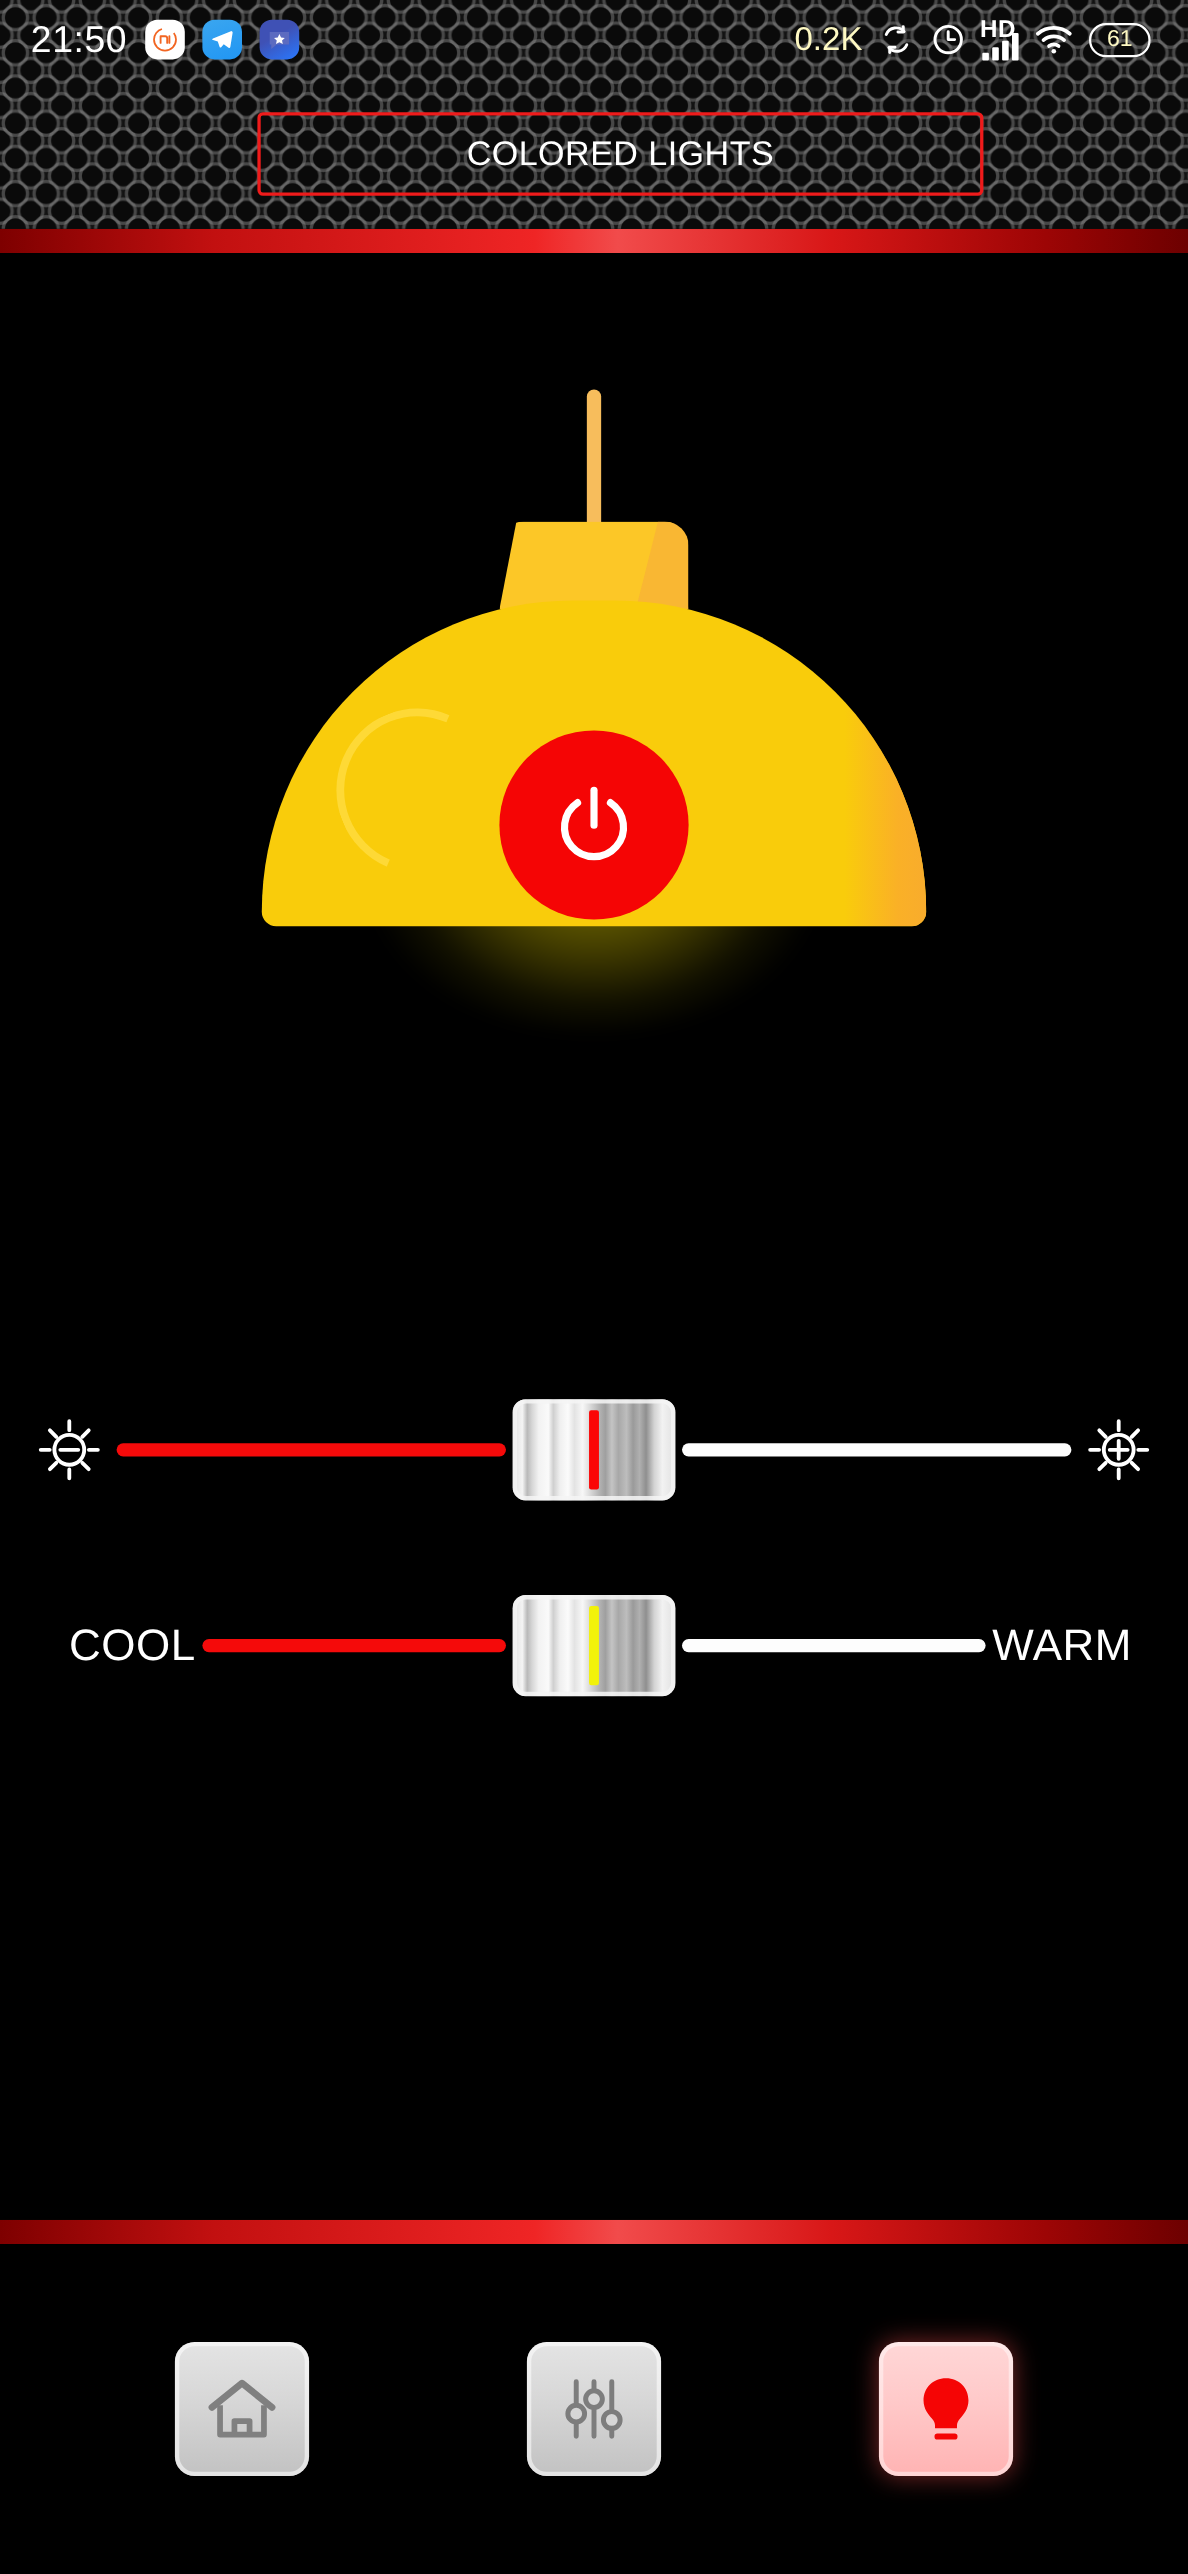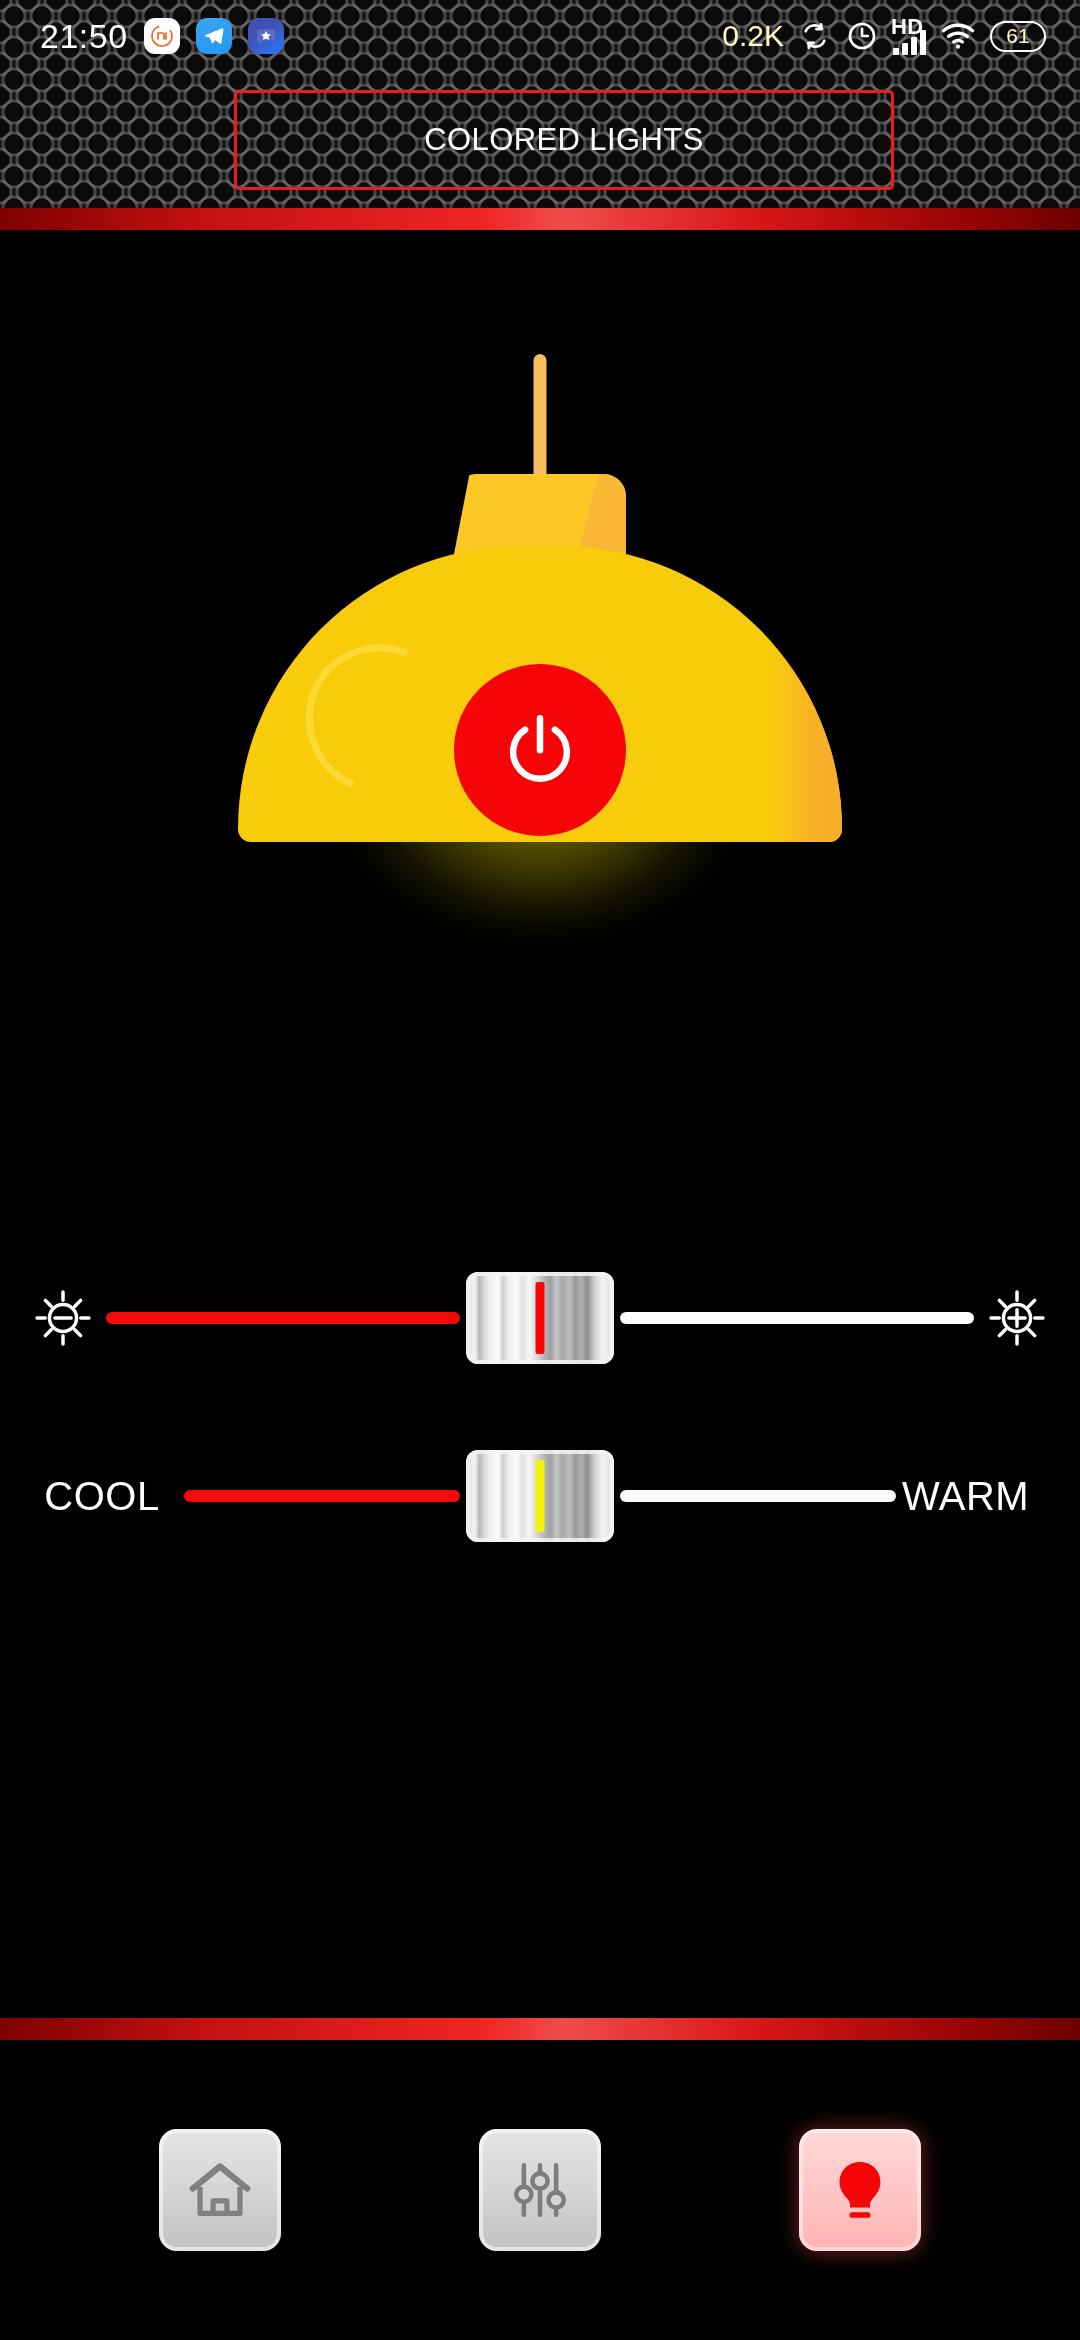--- a/index.html
+++ b/index.html
@@ -10,21 +10,21 @@
     color:#fff; overflow:hidden; position:relative;
   }
 
   
   #app{ position:absolute; inset:0; background:#000; display:flex; flex-direction:column; }
 
   
   .statusbar{
     position:relative; height:72px; flex:0 0 72px;
     display:flex; align-items:center; justify-content:space-between;
-    padding:0 34px 0 40px; z-index:5;
+    padding:0 34px 0 28px; z-index:5;
   }
   .sb-left{ display:flex; align-items:center; gap:16px; }
   .sb-clock{ font-size:34px; font-weight:400; letter-spacing:.5px; color:#fff; }
   .sb-notif{ width:36px; height:36px; border-radius:11px; display:flex; align-items:center; justify-content:center; }
   .notif-mi{ background:#fff; }
   .notif-tg{ background:linear-gradient(160deg,#3aa6f0,#2196f3); }
   .notif-chat{ background:linear-gradient(150deg,#3f51b5 40%,#2979ff); }
   .sb-right{ display:flex; align-items:center; gap:15px; }
   .sb-speed{ font-size:30px; font-weight:400; color:#fef9c3; letter-spacing:0; }
   .sb-ico{ display:flex; align-items:center; }
@@ -49,21 +49,21 @@
     display:flex; align-items:center; justify-content:center;
     background-color:#121212;
     background-image:
       radial-gradient(circle at 50% 50%, #0a0a0a 0 9px, rgba(150,150,150,.40) 10px 12px, transparent 13px),
       radial-gradient(circle at 50% 50%, #0a0a0a 0 9px, rgba(150,150,150,.40) 10px 12px, transparent 13px);
     background-size:28px 32px, 28px 32px;
     background-position:0 0, 14px 16px;
     z-index:1;
   }
   .seg{
-    position:relative; display:flex; width:660px; height:100px;
+    position:relative; display:flex; width:660px; height:76px;
     border:3px solid #ef1b1b; border-radius:5px; overflow:hidden;margin-left:48px;
   }
   .seg-btn{
     flex:1; display:flex; align-items:center; justify-content:center;
     font-size:31px; letter-spacing:.4px; color:#fff; background:transparent;
     font-family:"Liberation Sans", sans-serif;
   }
   .seg-btn.active{ background:#f60707; }
 
   
@@ -136,21 +136,21 @@
   .slider-row{
     position:absolute; left:0; width:100%;
     display:flex; align-items:center; justify-content:space-between;
     padding:0 26px;
   }
   #row-brightness{ top:1042px; }
   #row-temp{ top:1220px; }
 
   .side-ico{ width:74px; display:flex; align-items:center; justify-content:center; }
   .side-label{
-    width:152px; font-size:40px; letter-spacing:.5px; color:#fff; text-align:center;
+    width:152px; font-size:40px; letter-spacing:.5px; color:#fff; text-align:right;
   }
   .side-label.right{ text-align:left; }
 
   .track-wrap{
     position:relative; flex:1 1 auto; height:92px; margin:0 6px;
     display:flex; align-items:center;
   }
   .track{ position:absolute; height:12px; border-radius:6px; top:40px; }
   .track-left{ background:#f50a0a; }
   .track-right{ background:#fdfdfd; }

